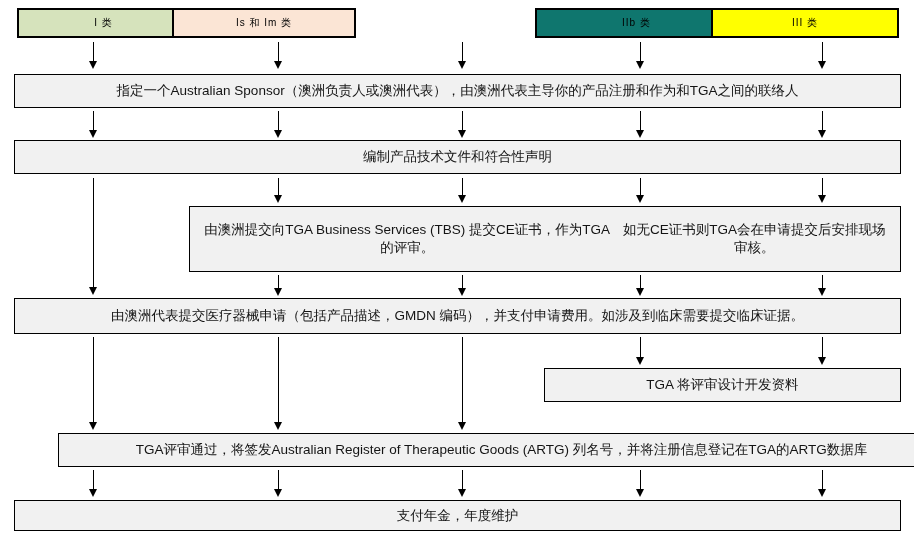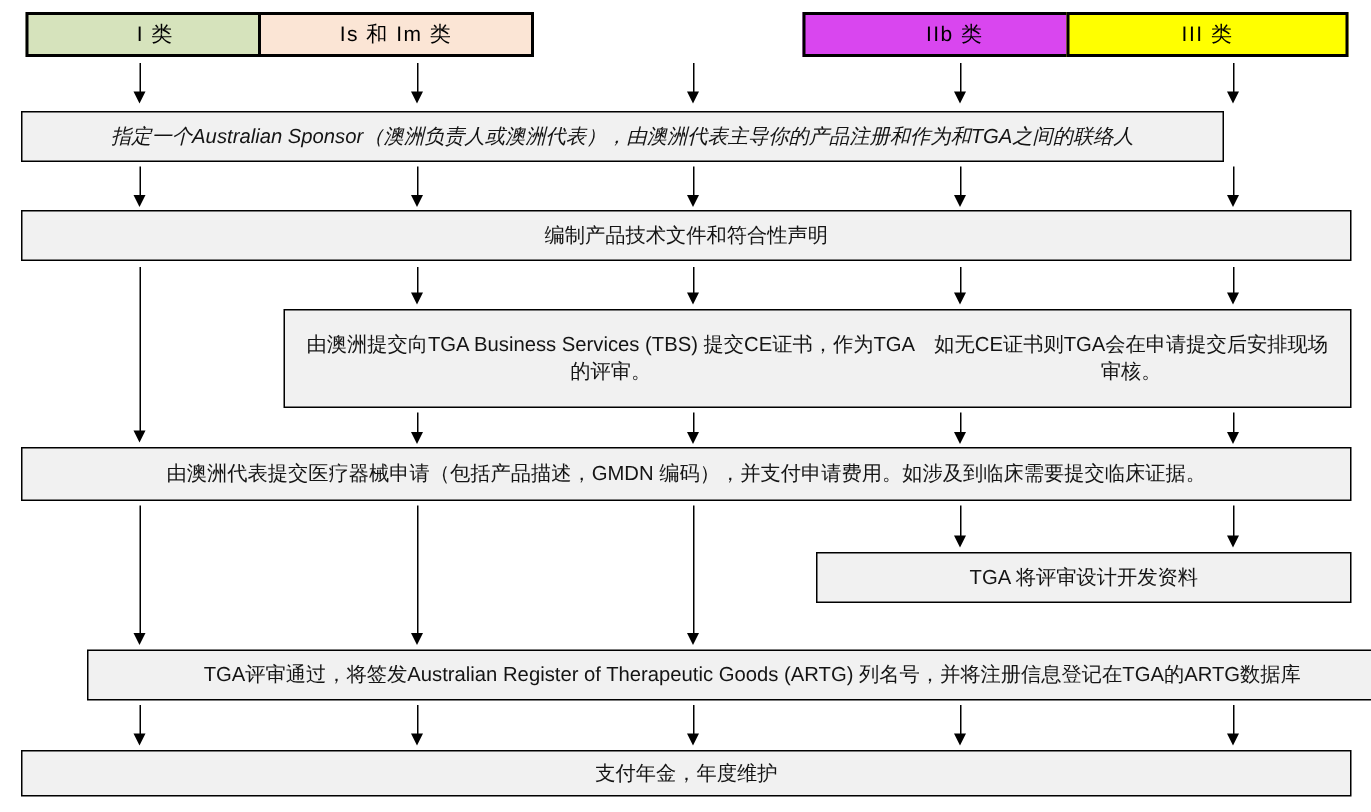--- a/index.html
+++ b/index.html
@@ -8,21 +8,21 @@
     width:914px; height:541px;
     background:#ffffff;
     font-family:"Liberation Sans", sans-serif;
     overflow:hidden;
   }
   .cat {
     position:absolute; top:8px; height:30px;
     border:2px solid #000;
     box-sizing:border-box;
     display:flex; align-items:center; justify-content:center;
-    font-size:14px; color:#000;
+    font-size:10px; color:#000;
     letter-spacing:1px;
   }
   .pbox {
     position:absolute;
     background:#f1f1f1;
     border:1px solid #000;
     box-sizing:border-box;
     display:flex; align-items:center; justify-content:center;
     text-align:center;
     font-size:13.5px; color:#141414;
@@ -43,30 +43,30 @@
     border-top:8px solid #000;
   }
 </style>
 </head>
 <body>
 
 <div class="canvas">
 
   <div class="cat" style="left: 17px; width: 173px; background: rgb(214, 227, 188);">I 类</div>
   <div class="cat" style="left: 172px; width: 184px; background: rgb(251, 229, 213);">Is 和 Im 类</div>
-  <div class="cat" style="left: 535px; width: 203px; background: #d946ef;">IIb 类</div>
+  <div class="cat" style="left: 535px; width: 203px; background: #0f766e;">IIb 类</div>
   <div class="cat" style="left: 711px; width: 188px; background: rgb(255, 255, 0);">III 类</div>
 
   <div class="arrow" style="left:88px;  top:42px; height:27px;"></div>
   <div class="arrow" style="left:273px; top:42px; height:27px;"></div>
   <div class="arrow" style="left:457px; top:42px; height:27px;"></div>
   <div class="arrow" style="left:635px; top:42px; height:27px;"></div>
   <div class="arrow" style="left:817px; top:42px; height:27px;"></div>
 
-  <div class="pbox" style="left:14px; top:74px; width:802px; height:34px;font-style:italic;">指定一个Australian Sponsor（澳洲负责人或澳洲代表），由澳洲代表主导你的产品注册和作为和TGA之间的联络人</div>
+  <div class="pbox" style="left:14px; top:74px; width:887px; height:34px;">指定一个Australian Sponsor（澳洲负责人或澳洲代表），由澳洲代表主导你的产品注册和作为和TGA之间的联络人</div>
 
   <div class="arrow" style="left:88px;  top:111px; height:27px;"></div>
   <div class="arrow" style="left:273px; top:111px; height:27px;"></div>
   <div class="arrow" style="left:457px; top:111px; height:27px;"></div>
   <div class="arrow" style="left:635px; top:111px; height:27px;"></div>
   <div class="arrow" style="left:817px; top:111px; height:27px;"></div>
 
   <div class="pbox" style="left:14px; top:140px; width:887px; height:34px;">编制产品技术文件和符合性声明</div>
 
   <div class="arrow" style="left:88px;  top:178px; height:117px;"></div>

